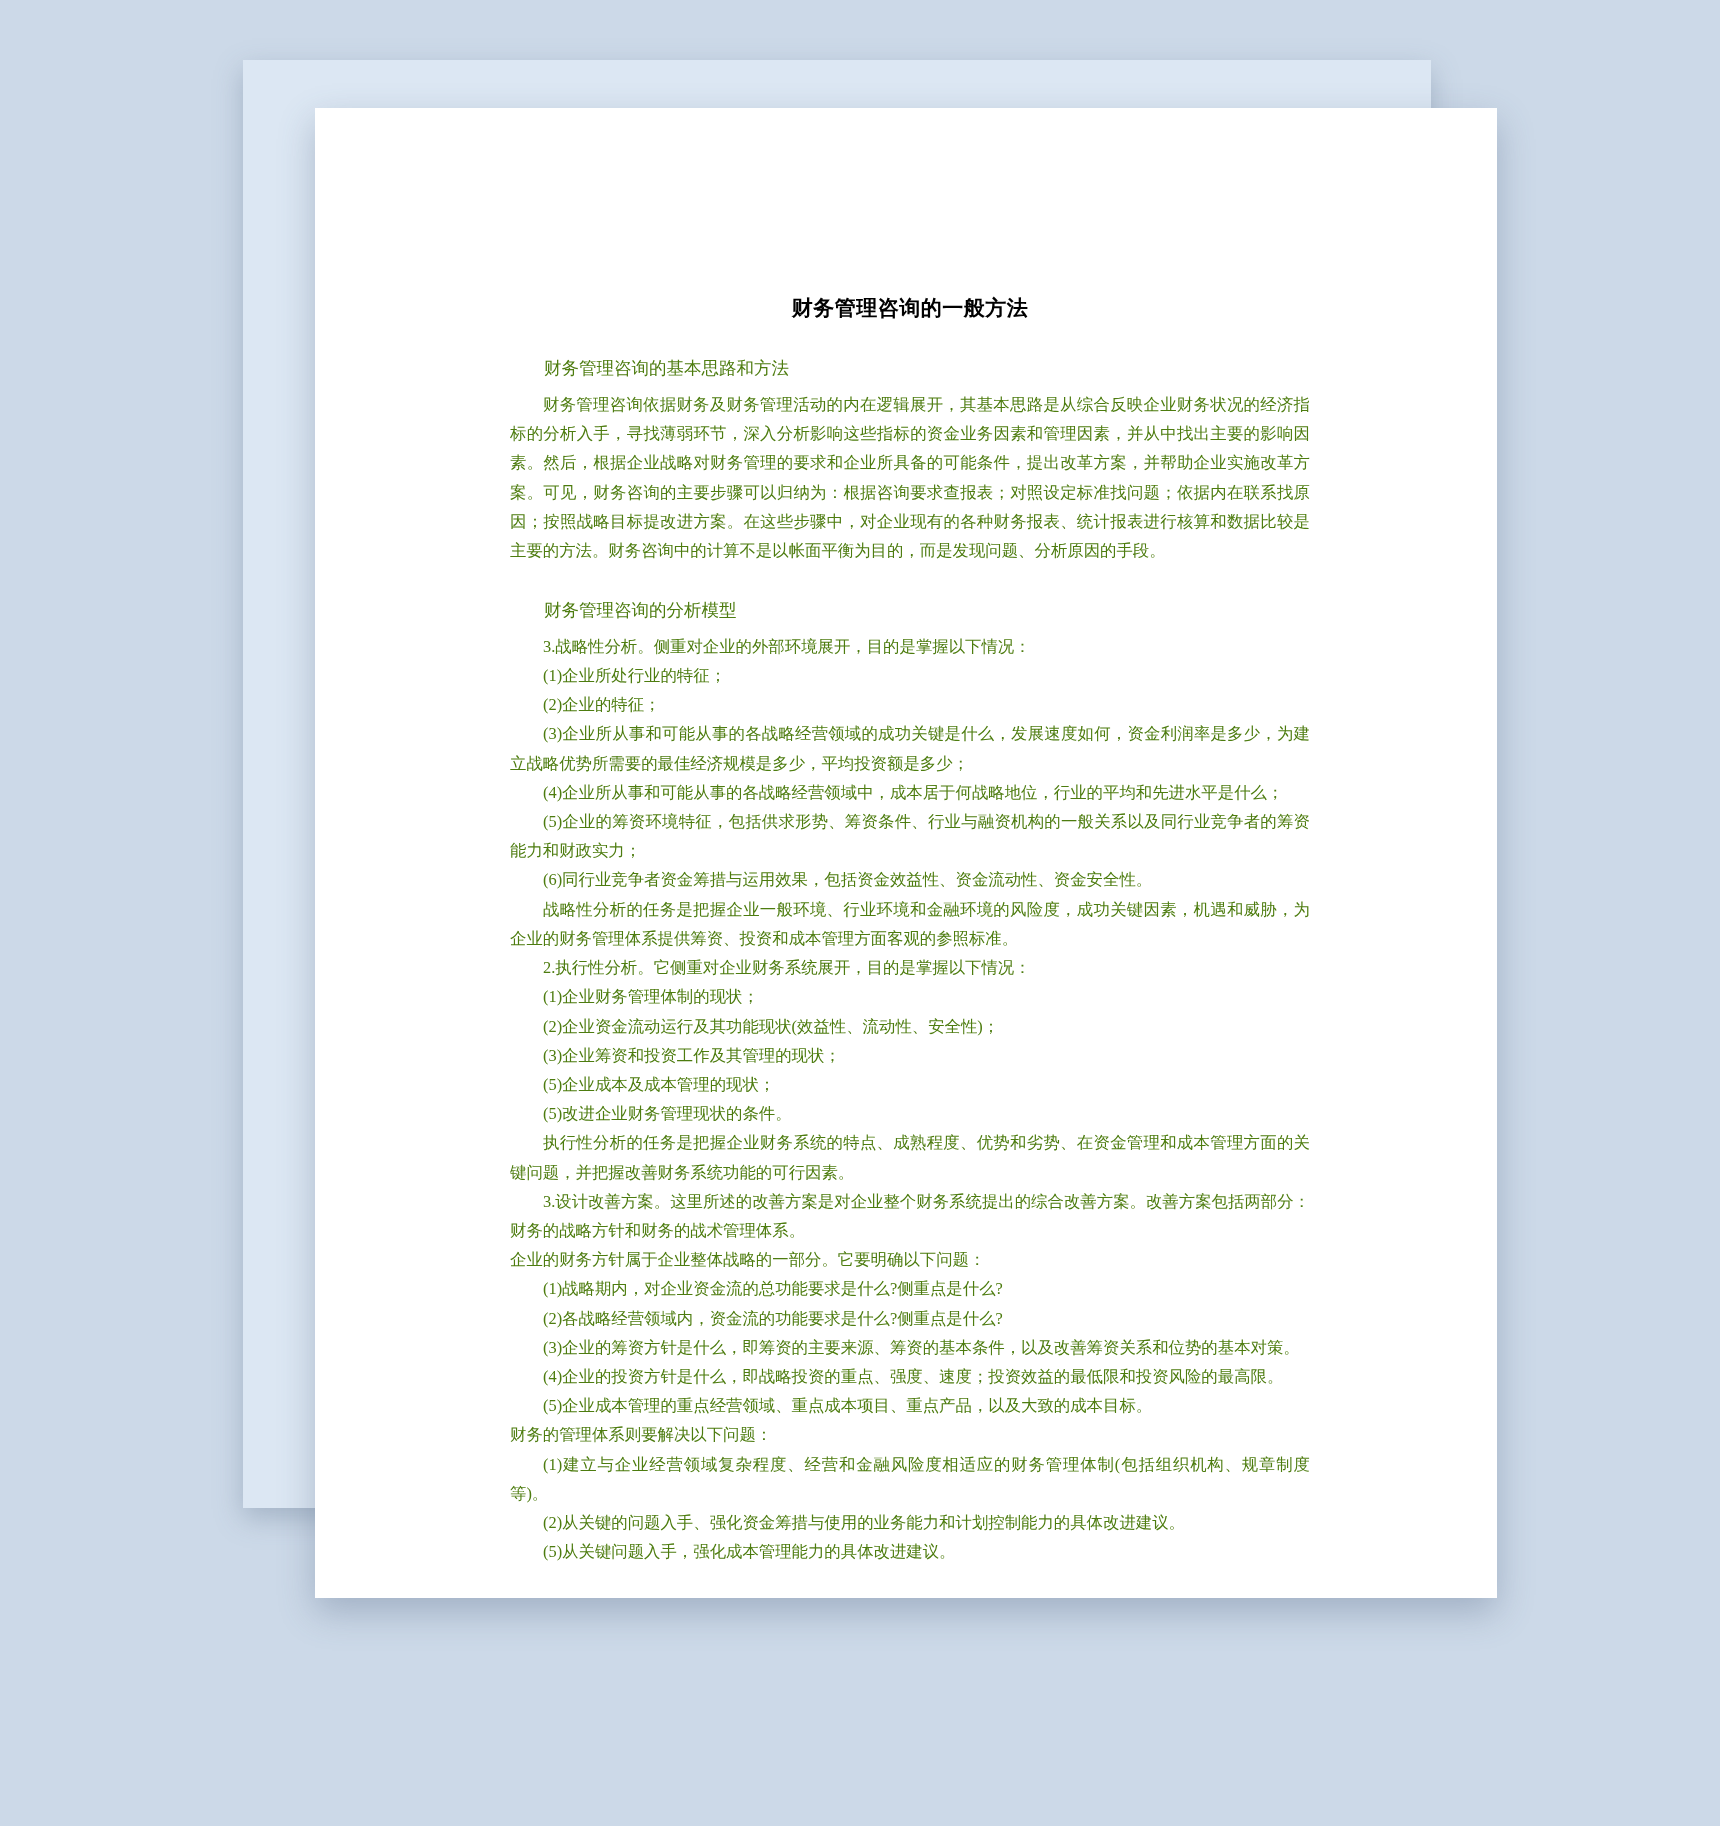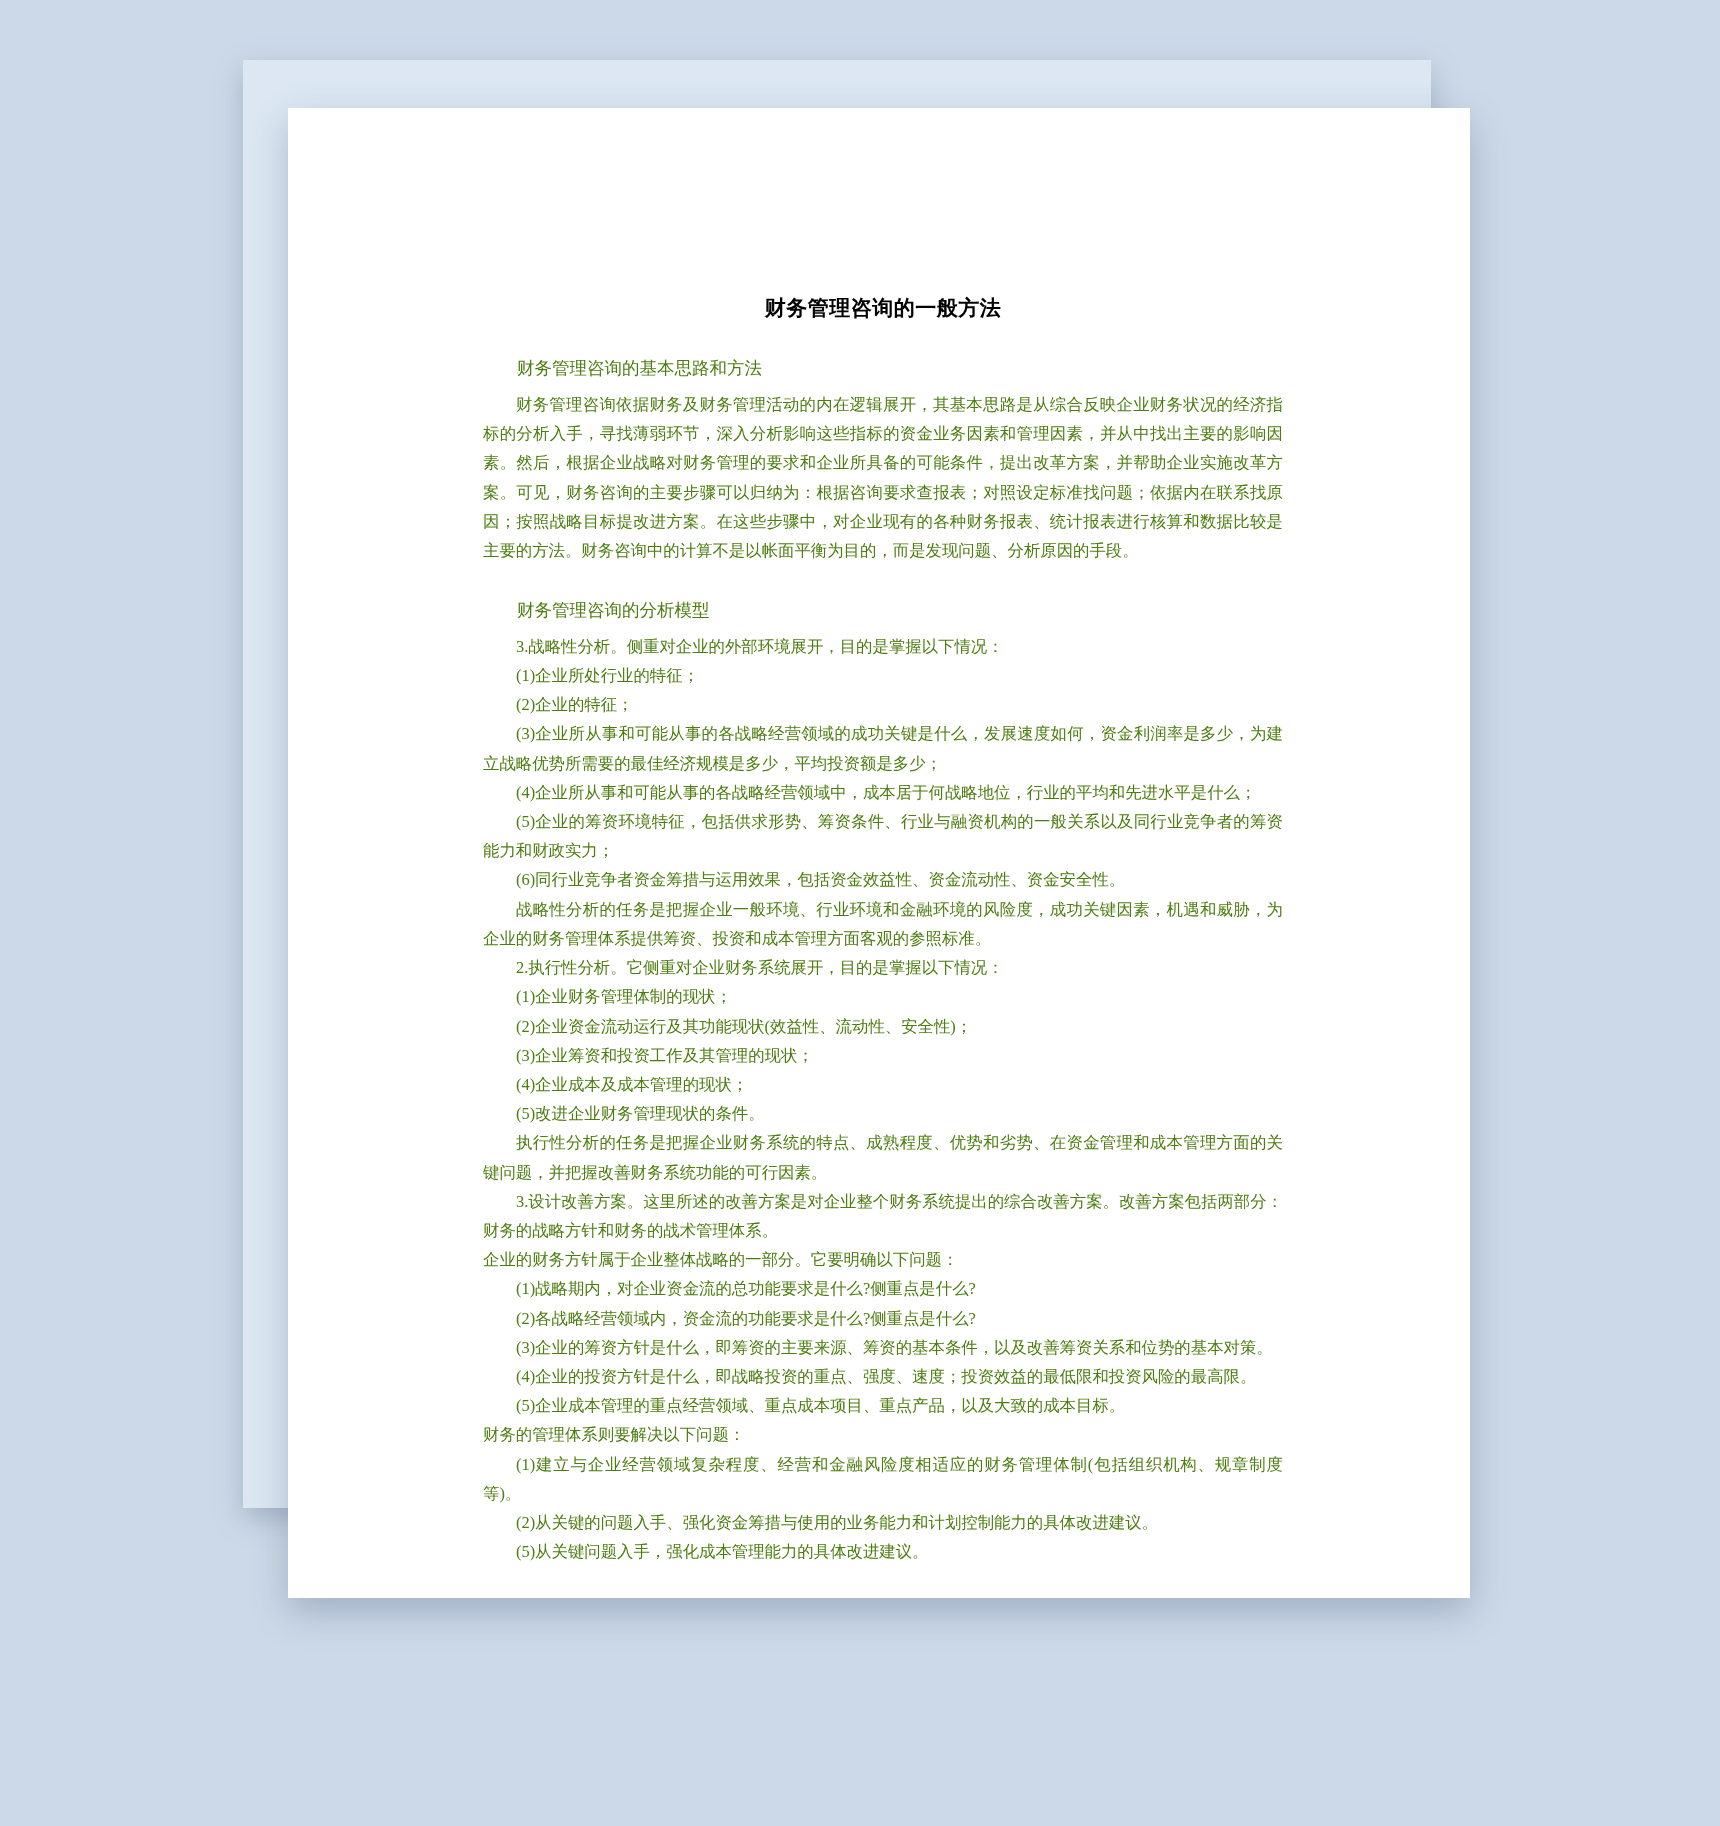--- a/index.html
+++ b/index.html
@@ -24,21 +24,21 @@
     left: 243px;
     top: 60px;
     width: 1188px;
     height: 1448px;
     background: #dce7f3;
     box-shadow: 0 10px 26px rgba(90, 110, 135, 0.35);
   }
   
   .page {
     position: absolute;
-    left: 288px;
+    left: 315px;
     top: 108px;
     width: 1182px;
     height: 1490px;
     background: #ffffff;
     box-shadow: 0 14px 34px rgba(70, 90, 120, 0.32);
     box-sizing: border-box;
     padding: 0;
   }
   .content {
     position: absolute;
@@ -108,21 +108,21 @@
         <p class="para indent2">(2)企业的特征；</p>
         <p class="para indent2">(3)企业所从事和可能从事的各战略经营领域的成功关键是什么，发展速度如何，资金利润率是多少，为建立战略优势所需要的最佳经济规模是多少，平均投资额是多少；</p>
         <p class="para indent2">(4)企业所从事和可能从事的各战略经营领域中，成本居于何战略地位，行业的平均和先进水平是什么；</p>
         <p class="para indent2">(5)企业的筹资环境特征，包括供求形势、筹资条件、行业与融资机构的一般关系以及同行业竞争者的筹资能力和财政实力；</p>
         <p class="para indent2">(6)同行业竞争者资金筹措与运用效果，包括资金效益性、资金流动性、资金安全性。</p>
         <p class="para indent2">战略性分析的任务是把握企业一般环境、行业环境和金融环境的风险度，成功关键因素，机遇和威胁，为企业的财务管理体系提供筹资、投资和成本管理方面客观的参照标准。</p>
         <p class="para indent2">2.执行性分析。它侧重对企业财务系统展开，目的是掌握以下情况：</p>
         <p class="para indent2">(1)企业财务管理体制的现状；</p>
         <p class="para indent2">(2)企业资金流动运行及其功能现状(效益性、流动性、安全性)；</p>
         <p class="para indent2">(3)企业筹资和投资工作及其管理的现状；</p>
-        <p class="para indent2">(4)企业成本及成本管理的现状；</p>
+        <p class="para indent2">(5)企业成本及成本管理的现状；</p>
         <p class="para indent2">(5)改进企业财务管理现状的条件。</p>
         <p class="para indent2">执行性分析的任务是把握企业财务系统的特点、成熟程度、优势和劣势、在资金管理和成本管理方面的关键问题，并把握改善财务系统功能的可行因素。</p>
         <p class="para indent2">3.设计改善方案。这里所述的改善方案是对企业整个财务系统提出的综合改善方案。改善方案包括两部分：财务的战略方针和财务的战术管理体系。</p>
         <p class="para flush">企业的财务方针属于企业整体战略的一部分。它要明确以下问题：</p>
         <p class="para indent2">(1)战略期内，对企业资金流的总功能要求是什么?侧重点是什么?</p>
         <p class="para indent2">(2)各战略经营领域内，资金流的功能要求是什么?侧重点是什么?</p>
         <p class="para indent2">(3)企业的筹资方针是什么，即筹资的主要来源、筹资的基本条件，以及改善筹资关系和位势的基本对策。</p>
         <p class="para indent2">(4)企业的投资方针是什么，即战略投资的重点、强度、速度；投资效益的最低限和投资风险的最高限。</p>
         <p class="para indent2">(5)企业成本管理的重点经营领域、重点成本项目、重点产品，以及大致的成本目标。</p>
         <p class="para flush">财务的管理体系则要解决以下问题：</p>

